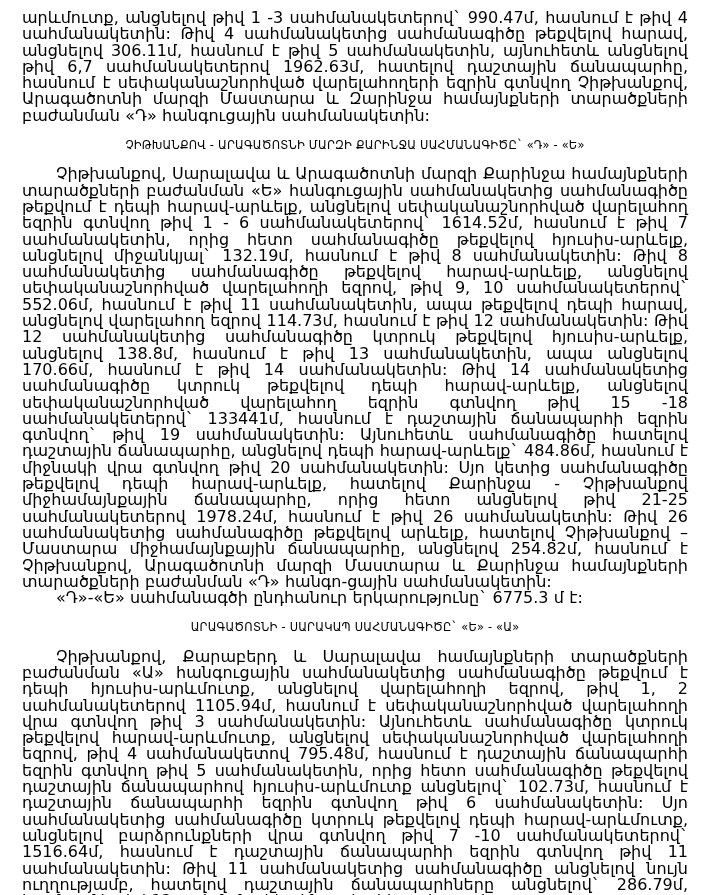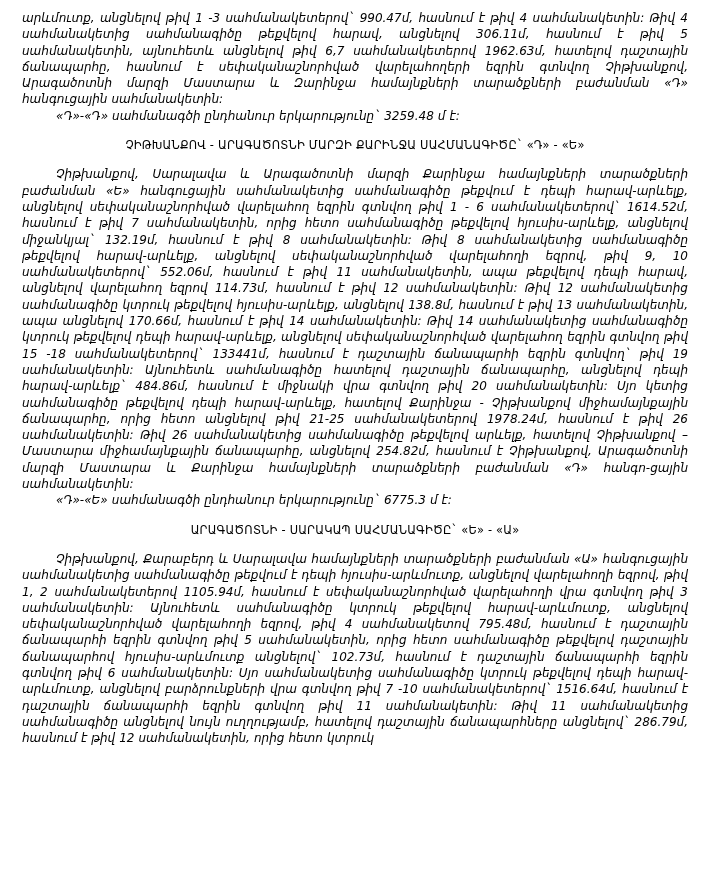--- a/index.html
+++ b/index.html
@@ -15,46 +15,44 @@
     overflow: hidden;
   }
   .page {
     width: 710px;
     height: 895px;
     box-sizing: border-box;
     padding: 10px 22px 0 22px;
   }
   p.para {
     margin: 0 0 0 0;
-    font-size: 12px;
+    font-size: 16px;
     line-height: 16.3px;
     text-align: justify;
     text-justify: inter-word;
     text-indent: 0;
     word-spacing: 0.2px;
-    font-style: italic;
   }
   p.indent {
     text-indent: 34px;
   }
   h2.heading {
     font-size: 11.4px;
     line-height: 16.3px;
     font-weight: normal;
     text-align: center;
     margin: 13px 0 13px 0;
     letter-spacing: 0.2px;
   }
 </style>
 </head>
 <body>
 
 <div class="page">
   <div id="content">
       <p class="para">արևմուտք, անցնելով թիվ 1 -3 սահմանակետերով` 990.47մ, հասնում է թիվ 4 սահմանակետին: Թիվ 4 սահմանակետից սահմանագիծը թեքվելով հարավ, անցնելով 306.11մ, հասնում է թիվ 5 սահմանակետին, այնուհետև անցնելով թիվ 6,7 սահմանակետերով 1962.63մ, հատելով դաշտային ճանապարհը, հասնում է սեփականաշնորհված վարելահողերի եզրին գտնվող Չիթխանքով, Արագածոտնի մարզի Մաստարա և Զարինջա համայնքների տարածքների բաժանման «Դ» հանգուցային սահմանակետին:</p>
-      <p class="para indent">«Դ»-«Դ» սահմանագծի ընդհանուր երկարությունը` 3259.48 մ է:</p>
       <h2 class="heading">ՉԻԹԽԱՆՔՈՎ - ԱՐԱԳԱԾՈՏՆԻ ՄԱՐԶԻ ՔԱՐԻՆՋԱ ՍԱՀՄԱՆԱԳԻԾԸ` «Դ» - «Ե»</h2>
       <p class="para indent">Չիթխանքով, Սարալավա և Արագածոտնի մարզի Քարինջա համայնքների տարածքների բաժանման «Ե» հանգուցային սահմանակետից սահմանագիծը թեքվում է դեպի հարավ-արևելք, անցնելով սեփականաշնորհված վարելահող եզրին գտնվող թիվ 1 - 6 սահմանակետերով` 1614.52մ, հասնում է թիվ 7 սահմանակետին, որից հետո սահմանագիծը թեքվելով հյուսիս-արևելք, անցնելով միջանկյալ` 132.19մ, հասնում է թիվ 8 սահմանակետին: Թիվ 8 սահմանակետից սահմանագիծը թեքվելով հարավ-արևելք, անցնելով սեփականաշնորհված վարելահողի եզրով, թիվ 9, 10 սահմանակետերով` 552.06մ, հասնում է թիվ 11 սահմանակետին, ապա թեքվելով դեպի հարավ, անցնելով վարելահող եզրով 114.73մ, հասնում է թիվ 12 սահմանակետին: Թիվ 12 սահմանակետից սահմանագիծը կտրուկ թեքվելով հյուսիս-արևելք, անցնելով 138.8մ, հասնում է թիվ 13 սահմանակետին, ապա անցնելով 170.66մ, հասնում է թիվ 14 սահմանակետին: Թիվ 14 սահմանակետից սահմանագիծը կտրուկ թեքվելով դեպի հարավ-արևելք, անցնելով սեփականաշնորհված վարելահող եզրին գտնվող թիվ 15 -18 սահմանակետերով` 133441մ, հասնում է դաշտային ճանապարհի եզրին գտնվող` թիվ 19 սահմանակետին: Այնուհետև սահմանագիծը հատելով դաշտային ճանապարհը, անցնելով դեպի հարավ-արևելք` 484.86մ, հասնում է միջնակի վրա գտնվող թիվ 20 սահմանակետին: Սյո կետից սահմանագիծը թեքվելով դեպի հարավ-արևելք, հատելով Քարինջա - Չիթխանքով միջհամայնքային ճանապարհը, որից հետո անցնելով թիվ 21-25 սահմանակետերով 1978.24մ, հասնում է թիվ 26 սահմանակետին: Թիվ 26 սահմանակետից սահմանագիծը թեքվելով արևելք, հատելով Չիթխանքով – Մաստարա միջհամայնքային ճանապարհը, անցնելով 254.82մ, հասնում է Չիթխանքով, Արագածոտնի մարզի Մաստարա և Քարինջա համայնքների տարածքների բաժանման «Դ» հանգո-ցային սահմանակետին:</p>
       <p class="para indent">«Դ»-«Ե» սահմանագծի ընդհանուր երկարությունը` 6775.3 մ է:</p>
       <h2 class="heading">ԱՐԱԳԱԾՈՏՆԻ - ՍԱՐԱԿԱՊ ՍԱՀՄԱՆԱԳԻԾԸ` «Ե» - «Ա»</h2>
       <p class="para indent">Չիթխանքով, Քարաբերդ և Սարալավա համայնքների տարածքների բաժանման «Ա» հանգուցային սահմանակետից սահմանագիծը թեքվում է դեպի հյուսիս-արևմուտք, անցնելով վարելահողի եզրով, թիվ 1, 2 սահմանակետերով 1105.94մ, հասնում է սեփականաշնորհված վարելահողի վրա գտնվող թիվ 3 սահմանակետին: Այնուհետև սահմանագիծը կտրուկ թեքվելով հարավ-արևմուտք, անցնելով սեփականաշնորհված վարելահողի եզրով, թիվ 4 սահմանակետով 795.48մ, հասնում է դաշտային ճանապարհի եզրին գտնվող թիվ 5 սահմանակետին, որից հետո սահմանագիծը թեքվելով դաշտային ճանապարհով հյուսիս-արևմուտք անցնելով` 102.73մ, հասնում է դաշտային ճանապարհի եզրին գտնվող թիվ 6 սահմանակետին: Սյո սահմանակետից սահմանագիծը կտրուկ թեքվելով դեպի հարավ-արևմուտք, անցնելով բարձրունքների վրա գտնվող թիվ 7 -10 սահմանակետերով` 1516.64մ, հասնում է դաշտային ճանապարհի եզրին գտնվող թիվ 11 սահմանակետին: Թիվ 11 սահմանակետից սահմանագիծը անցնելով նույն ուղղությամբ, հատելով դաշտային ճանապարհները անցնելով` 286.79մ, հասնում է թիվ 12 սահմանակետին, որից հետո կտրուկ</p>
     </div>
 </div>
 
 </body></html>

